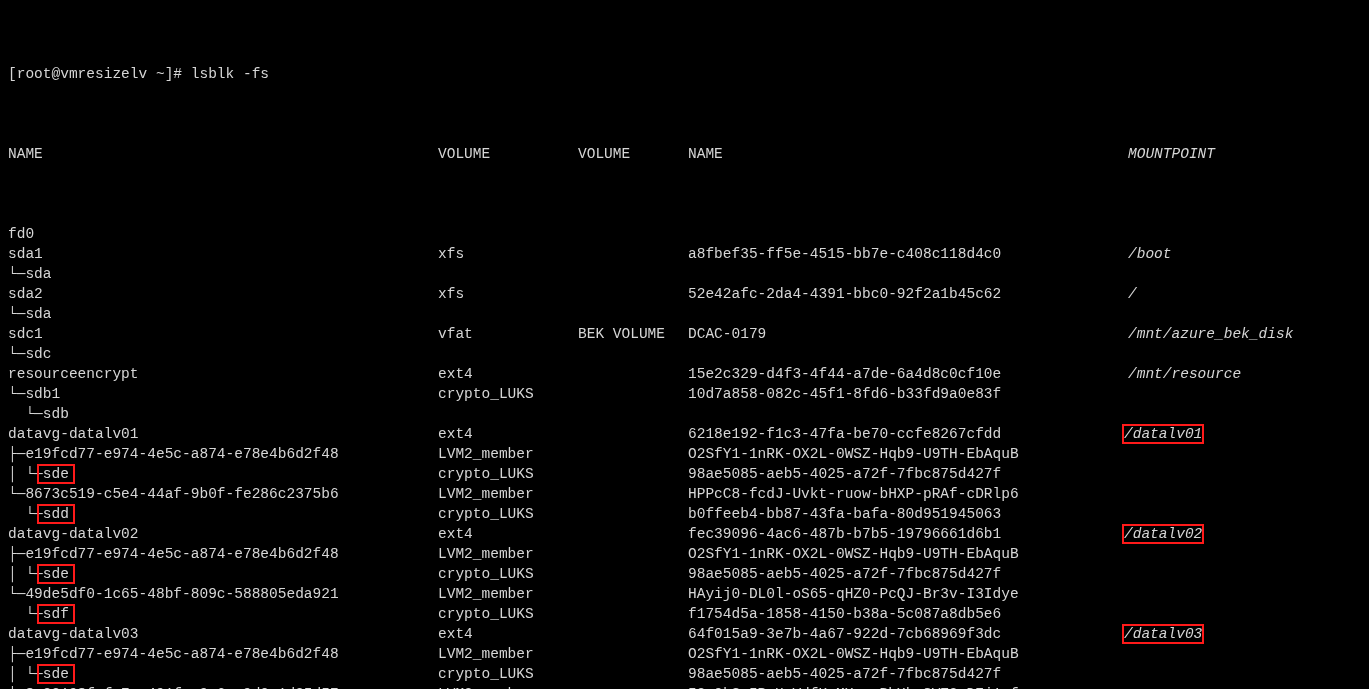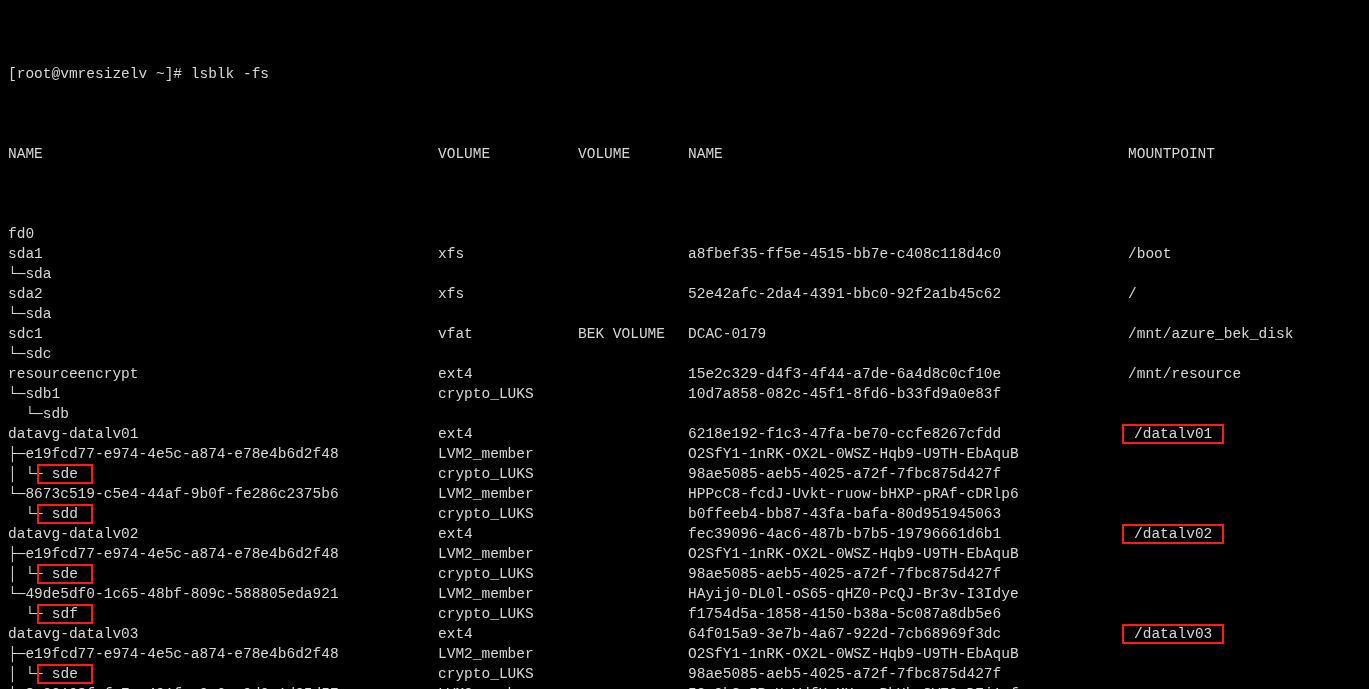--- a/index.html
+++ b/index.html
@@ -22,30 +22,30 @@
   }
   .row {
     display: flex;
     align-items: flex-start;
     height: 20px;
   }
   .c-name   { display:inline-block; width: 430px; }
   .c-fstype { display:inline-block; width: 140px; }
   .c-label  { display:inline-block; width: 110px; }
   .c-uuid   { display:inline-block; width: 440px; }
-  .c-mnt    { display:inline-block; }
+  .c-mnt    { display:inline-block;font-style:italic; }
   .hl-dev, .hl-mnt {
     border: 2px solid #ff1a1a;
     display: inline-block;
     line-height: 16px;
-    padding: 0 13px;
+    padding: 0 4px;
     margin-left: -6px;
     margin-right: -6px;
   }
-  .hl-mnt { padding: 0 10px; }
+  .hl-mnt { padding: 0 0; }
   .tree { white-space: pre; }
 </style>
 </head>
 <body>
 
 <div class="terminal">
 
   <div class="row">
     <span>[root@vmresizelv ~]# lsblk -fs</span>
   </div>

